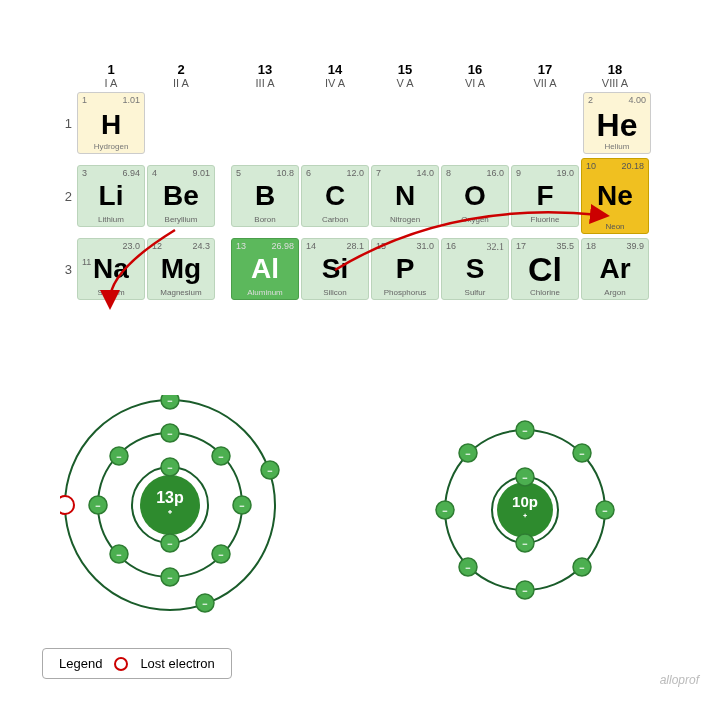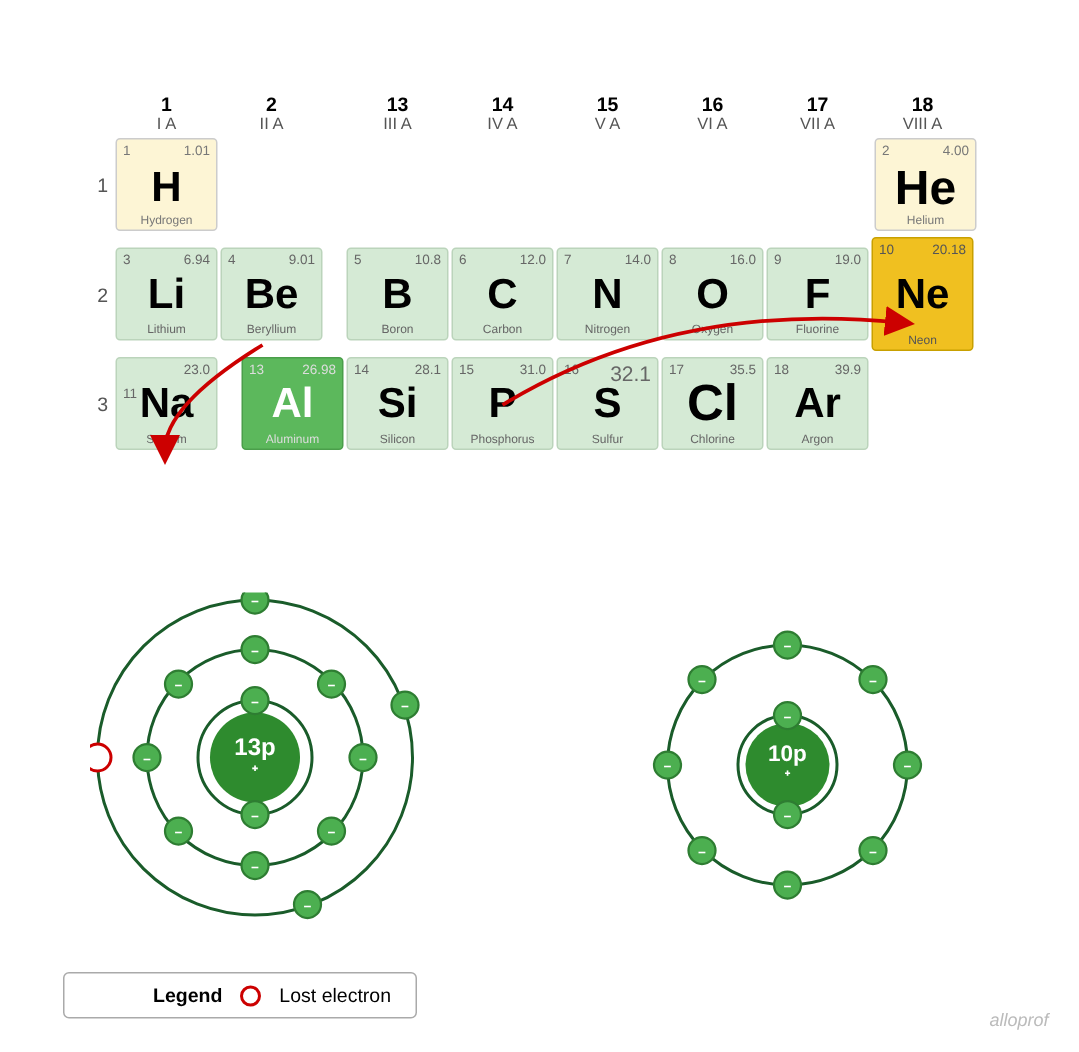--- a/index.html
+++ b/index.html
@@ -203,20 +203,26 @@
   <div style="display:flex; align-items:center; margin-bottom:2px;">
     <div style="width:24px; font-size:13px; color:#555; text-align:right; margin-right:4px;">3</div>
 
     <div style="background:#d5ead5; width:68px; height:62px; border:1px solid #bbd4bb; border-radius:3px; position:relative; display:flex; flex-direction:column; align-items:center; justify-content:center; margin:1px;">
       <span style="font-size:9px; color:#666; position:absolute; top:2px; left:4px;margin-top:16px;">11</span>
       <span style="font-size:9px; color:#666; position:absolute; top:2px; right:4px;">23.0</span>
       <span style="font-size:28px; font-weight:bold;">Na</span>
       <span style="font-size:8px; color:#666; position:absolute; bottom:2px;">Sodium</span>
     </div>
 
+    <div style="background:#d5ead5; width:68px; height:62px; border:1px solid #bbd4bb; border-radius:3px; position:relative; display:flex; flex-direction:column; align-items:center; justify-content:center; margin:1px;">
+      <span style="font-size:9px; color:#666; position:absolute; top:2px; left:4px;">12</span>
+      <span style="font-size:9px; color:#666; position:absolute; top:2px; right:4px;">24.3</span>
+      <span style="font-size:28px; font-weight:bold;">Mg</span>
+      <span style="font-size:8px; color:#666; position:absolute; bottom:2px;">Magnesium</span>
+    </div>
 
     <div style="width:14px;"></div>
 
     <div style="background:#5cb85c; width:68px; height:62px; border:1px solid #4a9e4a; border-radius:3px; position:relative; display:flex; flex-direction:column; align-items:center; justify-content:center; margin:1px;">
       <span style="font-size:9px; color:#ddd; position:absolute; top:2px; left:4px;">13</span>
       <span style="font-size:9px; color:#ddd; position:absolute; top:2px; right:4px;">26.98</span>
       <span style="font-size:28px; font-weight:bold; color:white;">Al</span>
       <span style="font-size:8px; color:#ddd; position:absolute; bottom:2px;">Aluminum</span>
     </div>
 
@@ -229,21 +235,21 @@
 
     <div style="background:#d5ead5; width:68px; height:62px; border:1px solid #bbd4bb; border-radius:3px; position:relative; display:flex; flex-direction:column; align-items:center; justify-content:center; margin:1px;">
       <span style="font-size:9px; color:#666; position:absolute; top:2px; left:4px;">15</span>
       <span style="font-size:9px; color:#666; position:absolute; top:2px; right:4px;">31.0</span>
       <span style="font-size:28px; font-weight:bold;">P</span>
       <span style="font-size:8px; color:#666; position:absolute; bottom:2px;">Phosphorus</span>
     </div>
 
     <div style="background:#d5ead5; width:68px; height:62px; border:1px solid #bbd4bb; border-radius:3px; position:relative; display:flex; flex-direction:column; align-items:center; justify-content:center; margin:1px;">
       <span style="font-size:9px; color:#666; position:absolute; top:2px; left:4px;">16</span>
-      <span style="font-size:14px; color:#666; position:absolute; top:2px; right:4px;">32.1</span>
+      <span style="font-size:10px; color:#666; position:absolute; top:2px; right:4px;font-family:Liberation Serif, serif;">32.1</span>
       <span style="font-size:28px; font-weight:bold;">S</span>
       <span style="font-size:8px; color:#666; position:absolute; bottom:2px;">Sulfur</span>
     </div>
 
     <div style="background:#d5ead5; width:68px; height:62px; border:1px solid #bbd4bb; border-radius:3px; position:relative; display:flex; flex-direction:column; align-items:center; justify-content:center; margin:1px;">
       <span style="font-size:9px; color:#666; position:absolute; top:2px; left:4px;">17</span>
       <span style="font-size:9px; color:#666; position:absolute; top:2px; right:4px;">35.5</span>
       <span style="font-size:34px; font-weight:bold;">Cl</span>
       <span style="font-size:8px; color:#666; position:absolute; bottom:2px;">Chlorine</span>
     </div>
@@ -345,18 +351,18 @@
     <circle cx="38" cy="152" r="9" fill="#4caf50" stroke="#2e7d32" stroke-width="1.5"></circle>
     <text x="38" y="156" text-anchor="middle" fill="white" font-size="9" font-weight="bold">−</text>
     <circle cx="15" cy="95" r="9" fill="#4caf50" stroke="#2e7d32" stroke-width="1.5"></circle>
     <text x="15" y="99" text-anchor="middle" fill="white" font-size="9" font-weight="bold">−</text>
     <circle cx="38" cy="38" r="9" fill="#4caf50" stroke="#2e7d32" stroke-width="1.5"></circle>
     <text x="38" y="42" text-anchor="middle" fill="white" font-size="9" font-weight="bold">−</text>
   </svg>
 </div>
 
 <div style="position:absolute; bottom:22px; left:42px; border:1.5px solid #aaa; border-radius:4px; padding:7px 16px; display:flex; align-items:center; gap:12px; background:white; font-size:13px;">
-  <span style="font-weight:bold;margin-left:43px;">Legend</span>
+  <span style="font-weight:normal;">Legend</span>
   <span style="width:14px; height:14px; border-radius:50%; border:2px solid #cc0000; background:white; display:inline-block;"></span>
   <span>Lost electron</span>
 </div>
 
 <div style="position:absolute; bottom:14px; right:20px; font-size:12px; color:#bbb; font-style:italic;">alloprof</div>
 
 </body></html>

